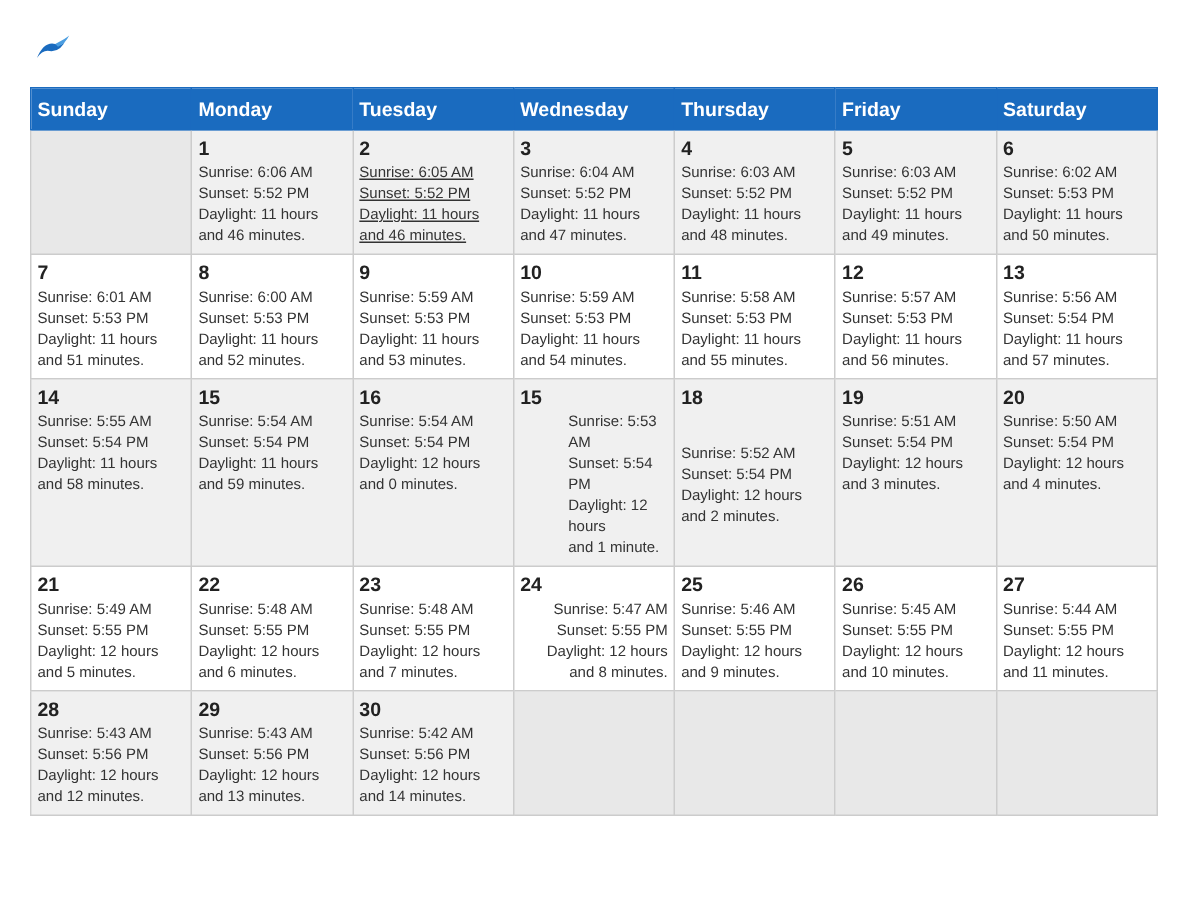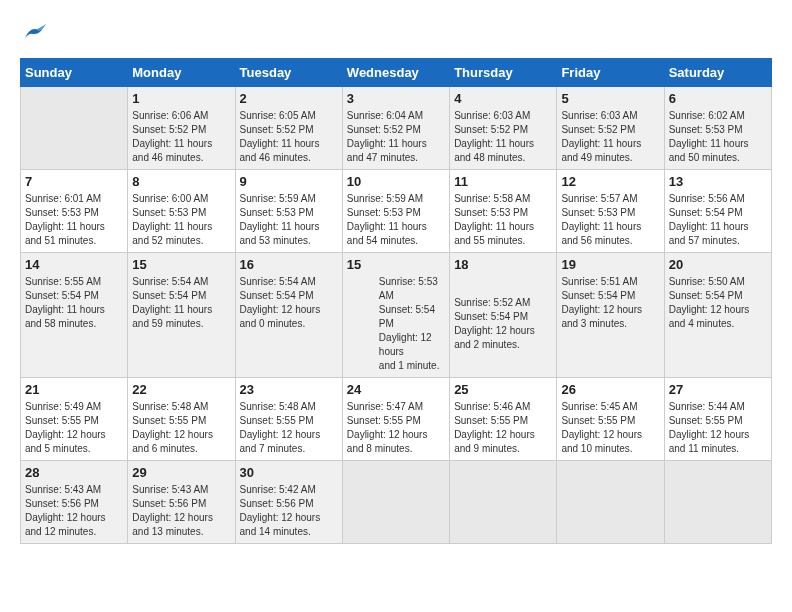--- a/index.html
+++ b/index.html
@@ -125,21 +125,21 @@
         <td class="empty"></td>
         <td>
           <span class="day-number">1</span>
           <div class="day-info" style="white-space: pre-line;">Sunrise: 6:06 AM
 Sunset: 5:52 PM
 Daylight: 11 hours
 and 46 minutes.</div>
         </td>
         <td>
           <span class="day-number">2</span>
-          <div class="day-info" style="white-space: pre-line;">Sunrise: 6:05 AM
+          <div class="day-info" style="white-space: pre-line; text-decoration: underline;">Sunrise: 6:05 AM
 Sunset: 5:52 PM
 Daylight: 11 hours
 and 46 minutes.</div>
         </td>
         <td>
           <span class="day-number">3</span>
           <div class="day-info" style="white-space: pre-line;">Sunrise: 6:04 AM
 Sunset: 5:52 PM
 Daylight: 11 hours
 and 47 minutes.</div>
@@ -285,21 +285,21 @@
         </td>
         <td>
           <span class="day-number">23</span>
           <div class="day-info" style="white-space: pre-line;">Sunrise: 5:48 AM
 Sunset: 5:55 PM
 Daylight: 12 hours
 and 7 minutes.</div>
         </td>
         <td>
           <span class="day-number">24</span>
-          <div class="day-info" style="white-space: pre-line;">Sunrise: 5:47 AM
+          <div class="day-info" style="white-space: pre-line; text-align: right;">Sunrise: 5:47 AM
 Sunset: 5:55 PM
 Daylight: 12 hours
 and 8 minutes.</div>
         </td>
         <td>
           <span class="day-number">25</span>
           <div class="day-info" style="white-space: pre-line;">Sunrise: 5:46 AM
 Sunset: 5:55 PM
 Daylight: 12 hours
 and 9 minutes.</div>

